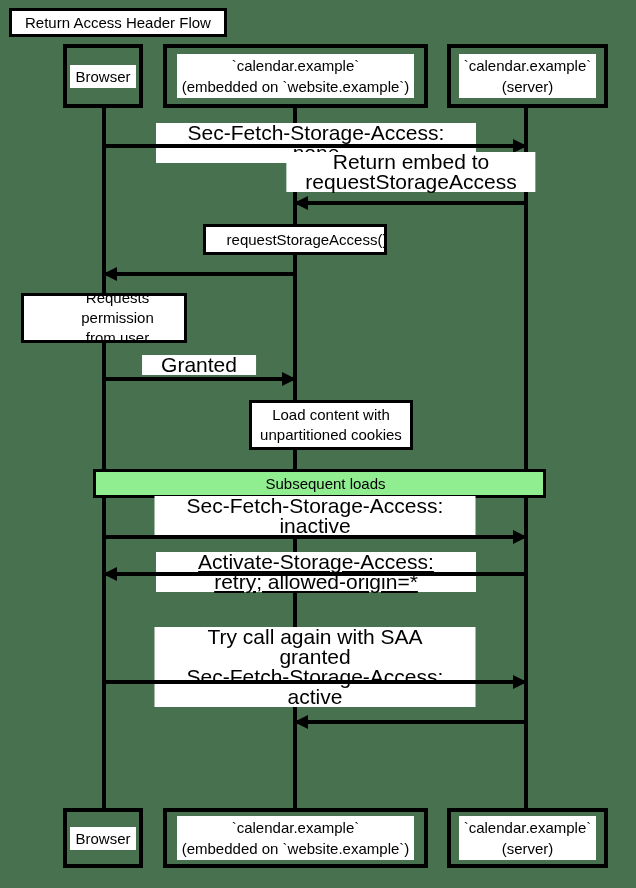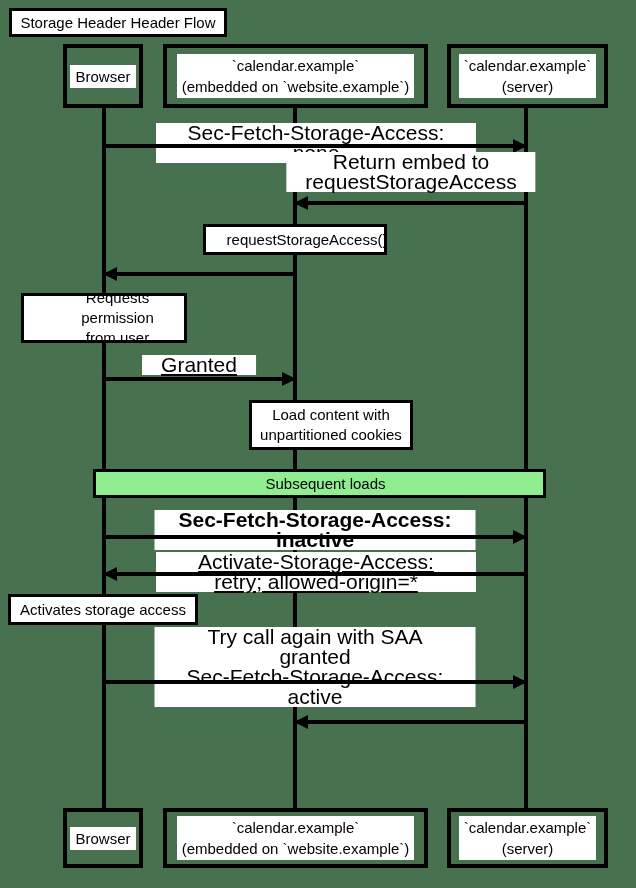--- a/index.html
+++ b/index.html
@@ -55,21 +55,21 @@
 </style>
 </head>
 <body>
 
 <div class="stage" style="--bg: #47714F; --band: #90EE90; --labelbg: #FFFFFF;">
 
   <div class="abs lifeline" style="left:102px;top:108px;height:701px;"></div>
   <div class="abs lifeline" style="left:293px;top:108px;height:701px;"></div>
   <div class="abs lifeline" style="left:524px;top:108px;height:701px;"></div>
 
-  <div class="abs title-box" style="left:9px;top:8px;width:218px;height:29px;">Storage Header Header Flow</div>
+  <div class="abs title-box" style="left:9px;top:8px;width:218px;height:29px;">Return Access Header Flow</div>
 
   <div class="abs actor" style="left:63px;top:44px;width:80px;height:64px;">
     <span class="patch">Browser</span>
   </div>
   <div class="abs actor" style="left:163px;top:44px;width:265px;height:64px;">
     <span class="patch">`calendar.example`
 (embedded on `website.example`)</span>
   </div>
   <div class="abs actor" style="left:447px;top:44px;width:161px;height:64px;">
     <span class="patch">`calendar.example`
@@ -89,41 +89,40 @@
 
   <div class="abs note" style="left:203px;top:224px;width:184px;height:31px;padding-left:24px;">requestStorageAccess()</div>
 
   <div class="abs arrow" style="left:104px;top:272px;width:191px;">
     <i class="head left"></i>
   </div>
 
   <div class="abs note" style="left:21px;top:293px;width:166px;height:50px;padding-left:27px;">Requests permission
 from user</div>
 
-  <div class="abs msg-label" style="left:199px;top:355px;text-decoration:underline;">Granted</div>
+  <div class="abs msg-label" style="left:199px;top:355px;">Granted</div>
   <div class="abs arrow" style="left:104px;top:377px;width:191px;">
     <i class="head right"></i>
   </div>
 
   <div class="abs note" style="left:212px;top:400px;width:164px;height:50px;margin-left:37px;">Load content with
 unpartitioned cookies</div>
 
   <div class="abs band" style="left:93px;top:469px;width:453px;height:29px;padding-left:12px;">Subsequent loads</div>
 
-  <div class="abs msg-label" style="left:315px;top:510px;font-weight:bold;">Sec-Fetch-Storage-Access: inactive</div>
+  <div class="abs msg-label" style="left:315px;top:496px;">Sec-Fetch-Storage-Access: inactive</div>
   <div class="abs arrow" style="left:104px;top:535px;width:422px;">
     <i class="head right"></i>
   </div>
 
   <div class="abs msg-label" style="left:316px;top:552px;text-decoration:underline;">Activate-Storage-Access: retry; allowed-origin=*</div>
   <div class="abs arrow" style="left:104px;top:572px;width:422px;">
     <i class="head left"></i>
   </div>
 
-  <div class="abs note" style="left:8px;top:594px;width:190px;height:31px;">Activates storage access</div>
 
   <div class="abs msg-label" style="left:315px;top:627px;">Try call again with SAA granted
 Sec-Fetch-Storage-Access: active</div>
   <div class="abs arrow" style="left:104px;top:680px;width:422px;">
     <i class="head right"></i>
   </div>
 
   <div class="abs arrow" style="left:295px;top:720px;width:231px;">
     <i class="head left"></i>
   </div>

